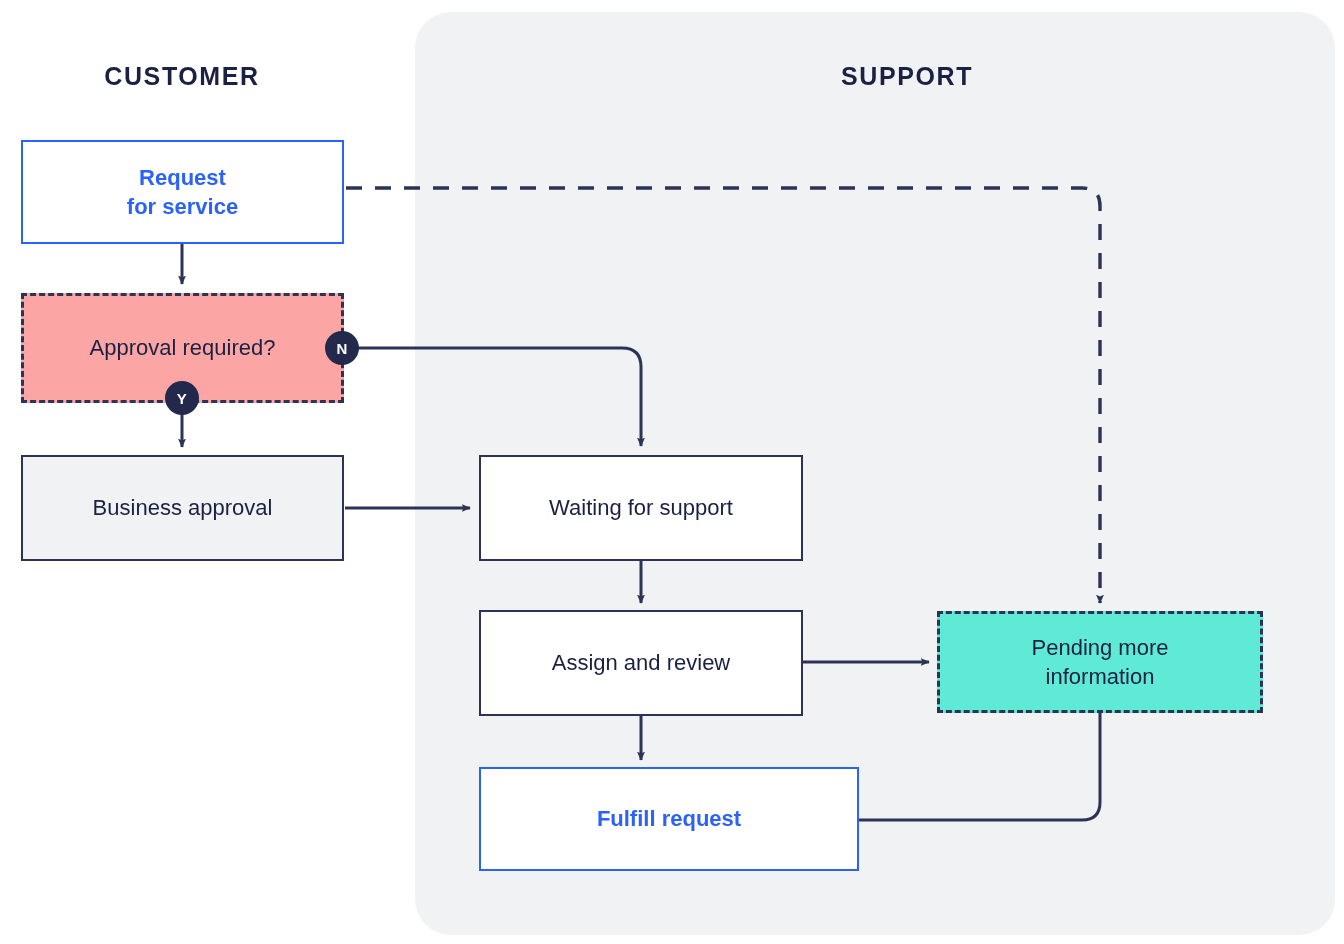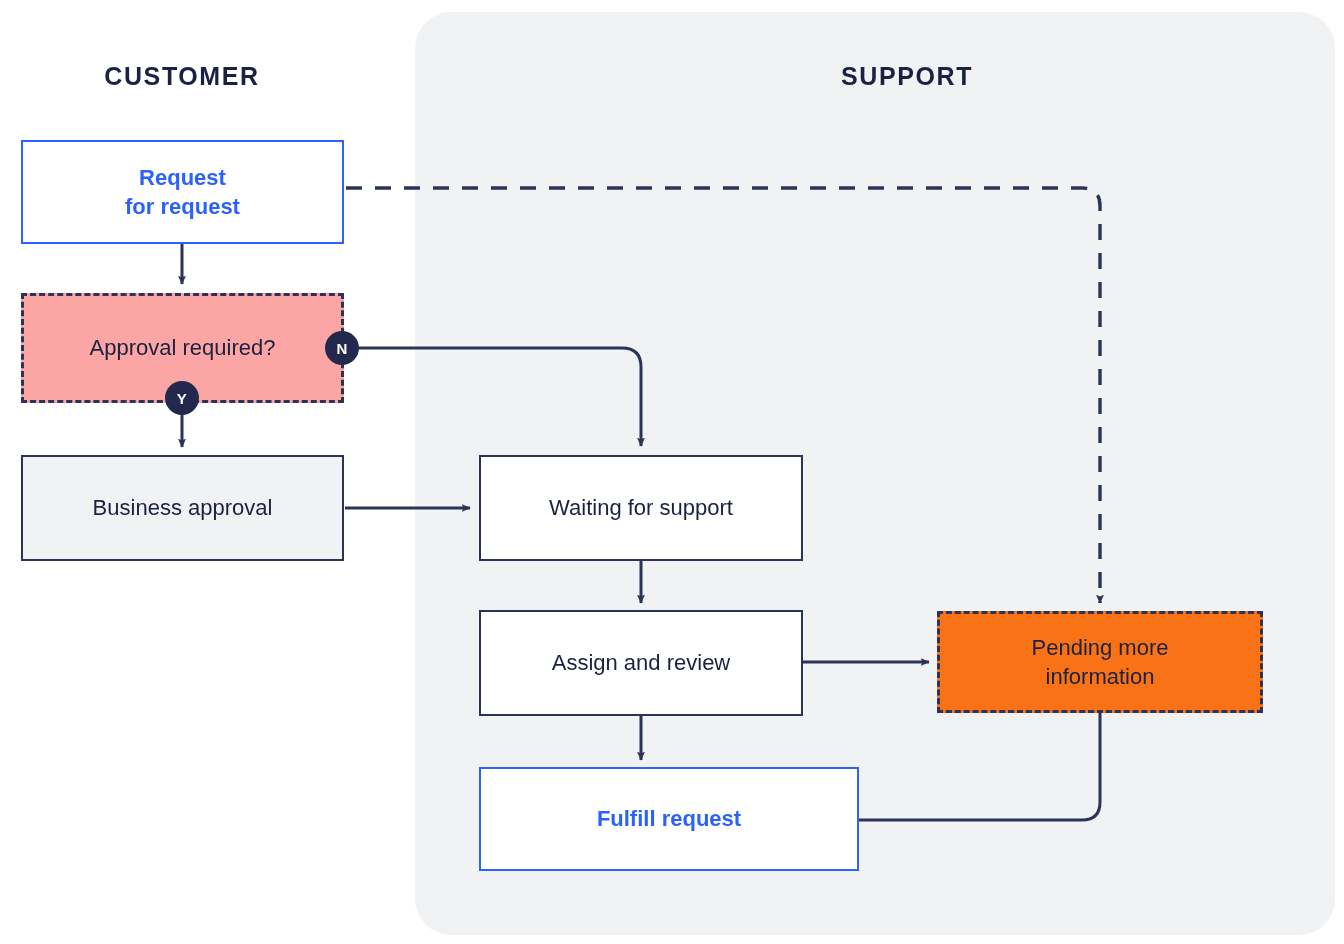--- a/index.html
+++ b/index.html
@@ -56,21 +56,21 @@
   .node-solid-white {
     border: 2.5px solid #2b3356;
     background: #ffffff;
   }
   .node-dashed-dark {
     border: 3px dashed #2b3356;
     background: #fca5a5;
   }
   .node-dashed-white {
     border: 3px dashed #2b3356;
-    background: #f97316;
+    background: #5eead4;
   }
   .node-blue {
     border: 2.5px solid #2b62fa;
     background: #ffffff;
     color: #2b62fa;
     font-weight: bold;
   }
   .branch-badge {
     position: absolute;
     width: 34px;
@@ -122,21 +122,21 @@
     <path d="M1100,713 L1100,802 Q1100,820 1082,820 L813,820" fill="none" stroke="#2b3356" stroke-width="3" marker-end="url(#arrow-dark)"></path>
 
     <path d="M346,188 L1082,188 Q1100,188 1100,206 L1100,603" fill="none" stroke="#2b3356" stroke-width="3.4" stroke-dasharray="16 13" marker-end="url(#arrow-dark-dash)"></path>
   </svg>
 
   <div class="lane-title" style="left:182px; top:62px;">CUSTOMER</div>
   <div class="lane-title" style="left:872px; top:62px;margin-left:35px;">SUPPORT</div>
 
   <div class="node node-blue" style="left:21px; top:140px; width:323px; height:104px; flex-direction:column;">
     <span>Request</span>
-    <span>for request</span>
+    <span>for service</span>
   </div>
 
   <div class="node node-dashed-dark" style="left:21px; top:293px; width:323px; height:110px;">
     <span>Approval required?</span>
   </div>
 
   <div class="node node-solid-white" style="left:479px; top:455px; width:324px; height:106px;">
     <span>Waiting for support</span>
   </div>
 

